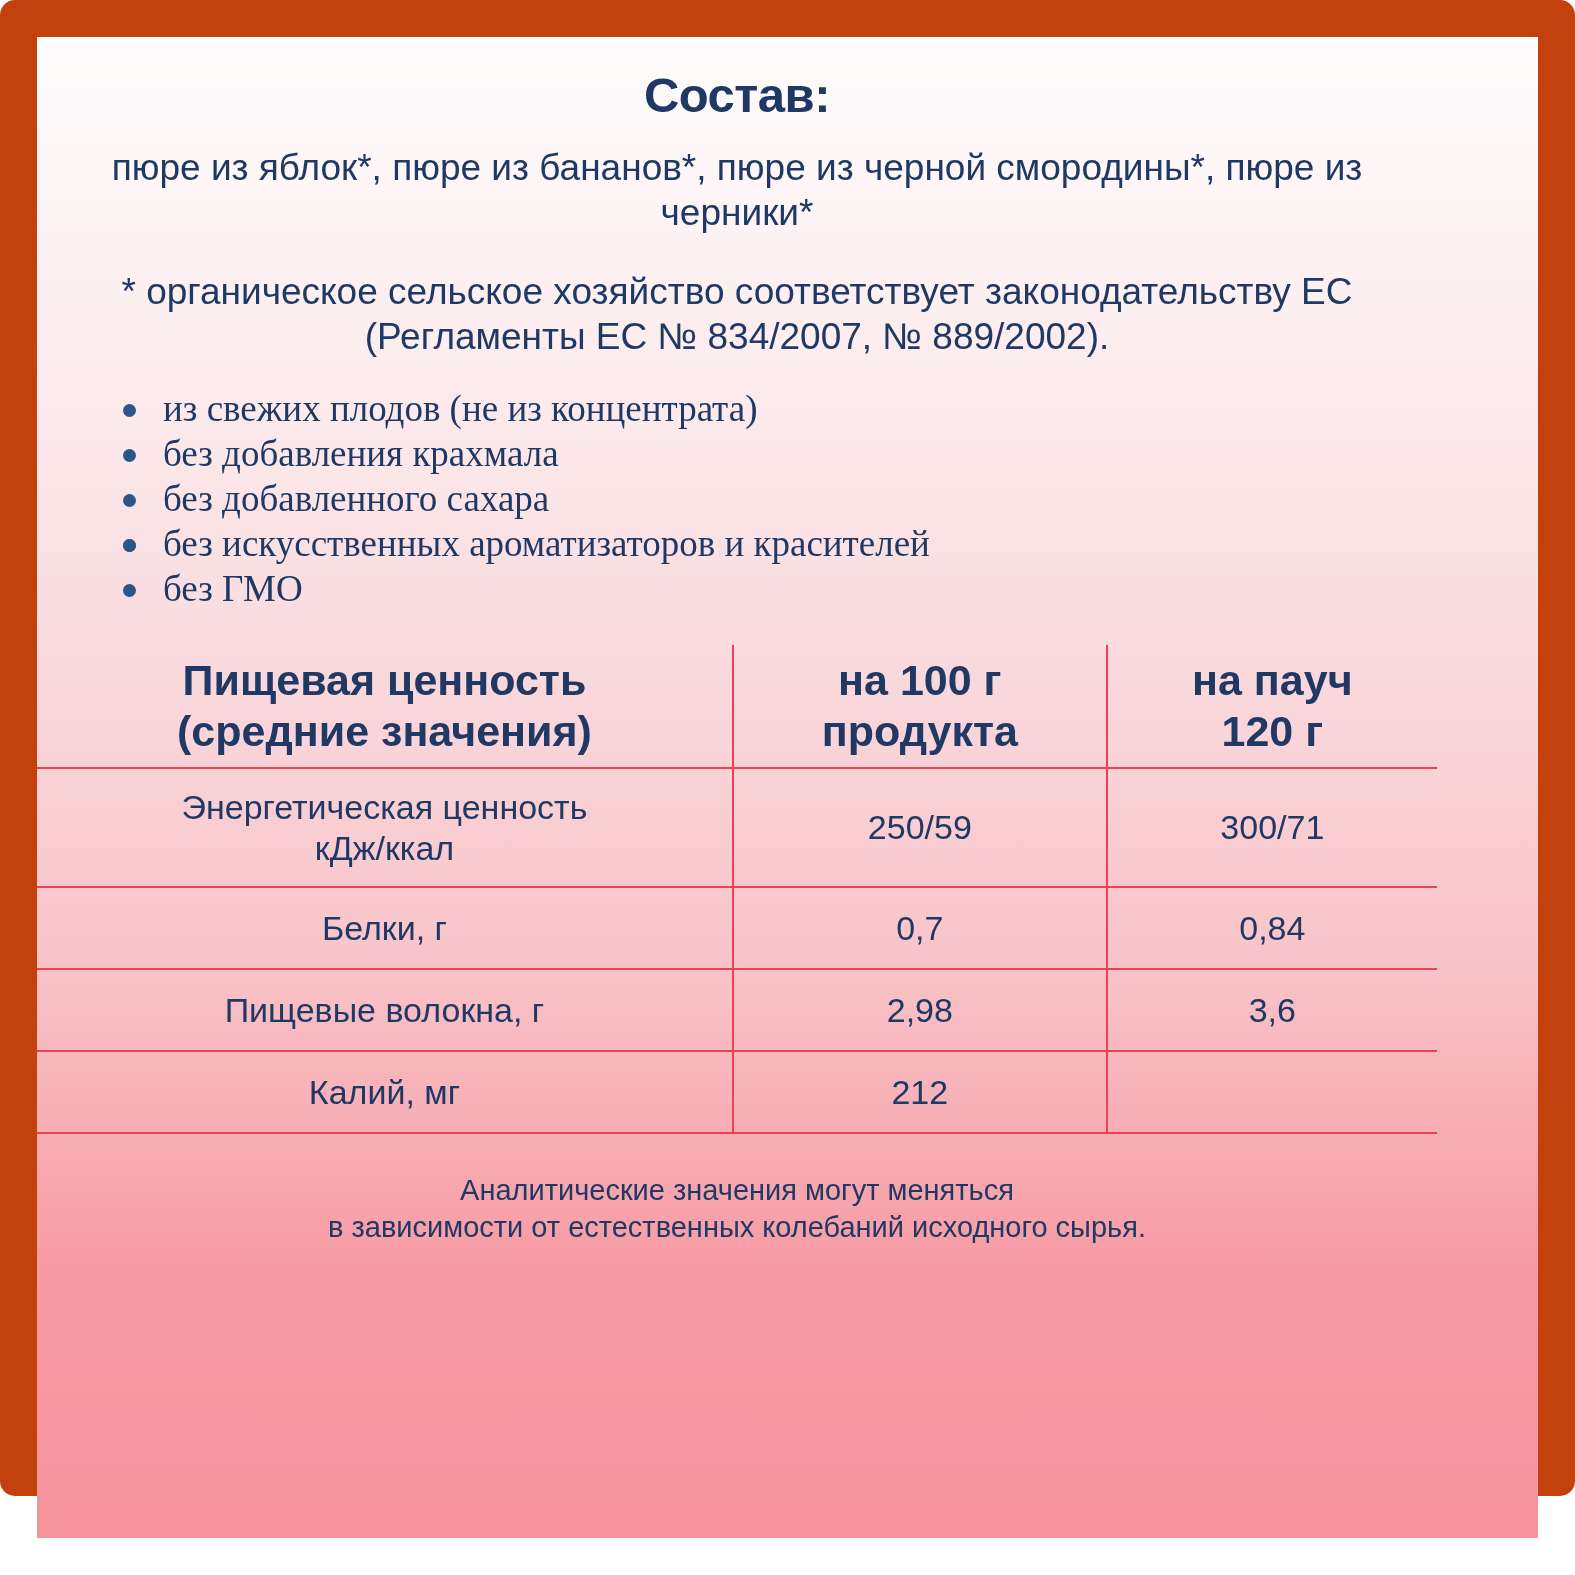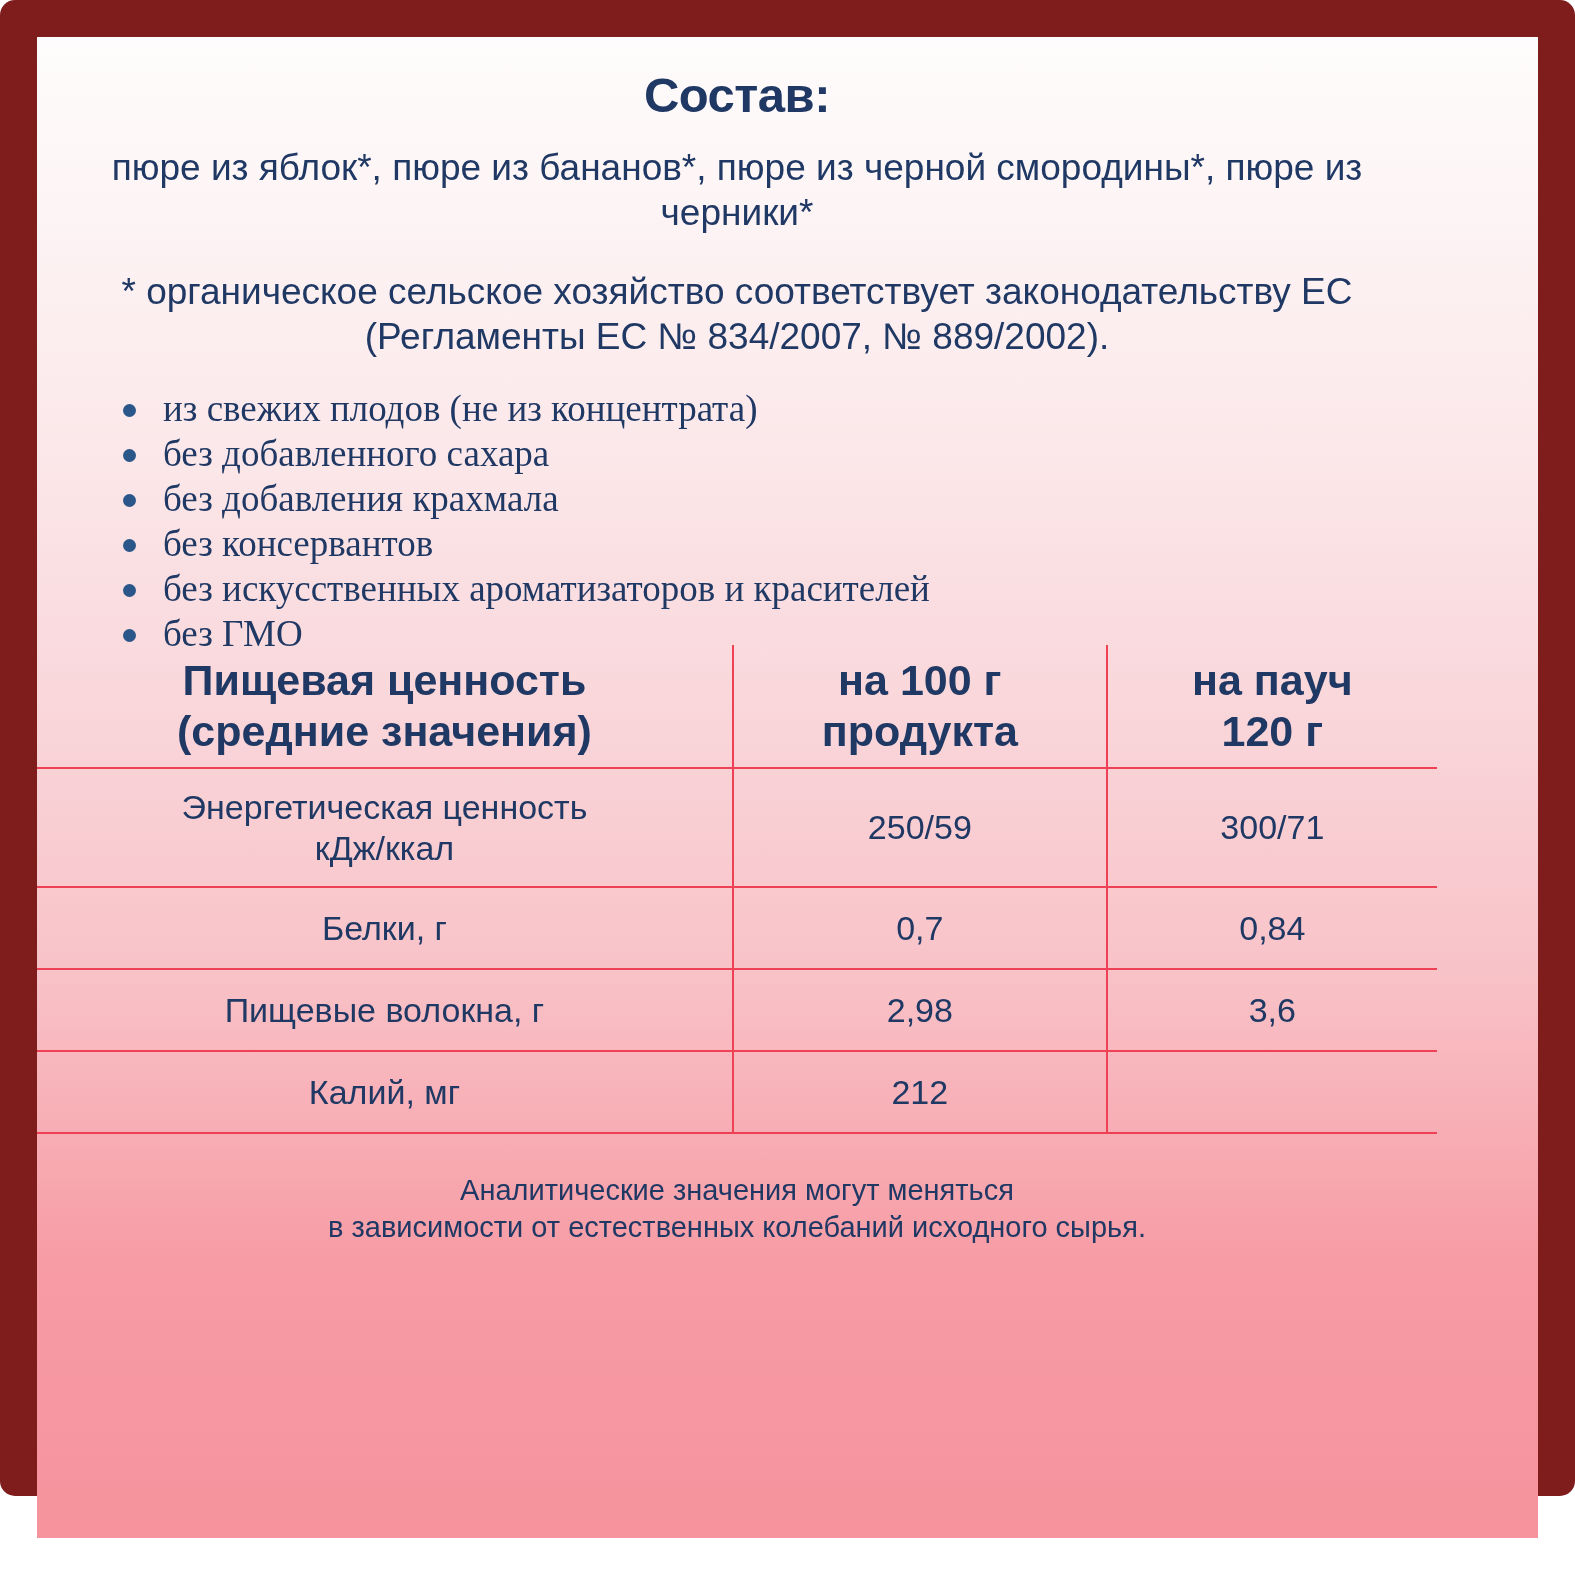--- a/index.html
+++ b/index.html
@@ -14,21 +14,21 @@
     font-family: "Liberation Sans", "DejaVu Sans", sans-serif;
     overflow: hidden;
   }
 
   
   #page {
     position: absolute;
     left: 0; top: 0;
     width: 1575px;
     height: 1496px;
-    background: #7f1d1d;
+    background: #c2410c;
     border-radius: 15px;
   }
   #gradient-panel {
     position: absolute;
     left: 37px;
     top: 37px;
     width: 1501px;
     height: 1501px;
     background: linear-gradient(to bottom,
         #fefcfc 0%,
@@ -160,29 +160,28 @@
 
       <p class="organic-note">* органическое сельское хозяйство соответствует законодательству ЕС (Регламенты ЕС № 834/2007, № 889/2002).</p>
 
       <ul id="benefits-list">
         <li>
           <span class="bullet-dot"></span>
           <span>из свежих плодов (не из концентрата)</span>
         </li>
         <li>
           <span class="bullet-dot"></span>
+          <span>без добавления крахмала</span>
+        </li>
+        <li>
+          <span class="bullet-dot"></span>
           <span>без добавленного сахара</span>
         </li>
         <li>
           <span class="bullet-dot"></span>
-          <span>без добавления крахмала</span>
-        </li>
-        <li>
-          <span class="bullet-dot"></span>
-          <span>без консервантов</span>
         </li>
         <li>
           <span class="bullet-dot"></span>
           <span>без искусственных ароматизаторов и красителей</span>
         </li>
         <li>
           <span class="bullet-dot"></span>
           <span>без ГМО</span>
         </li>
       </ul>

